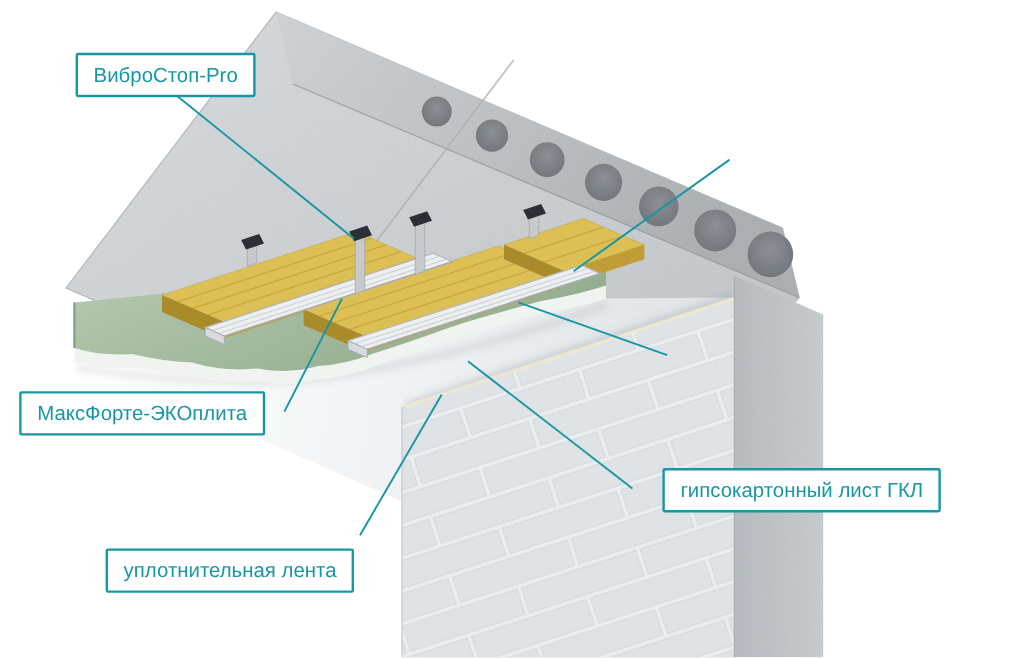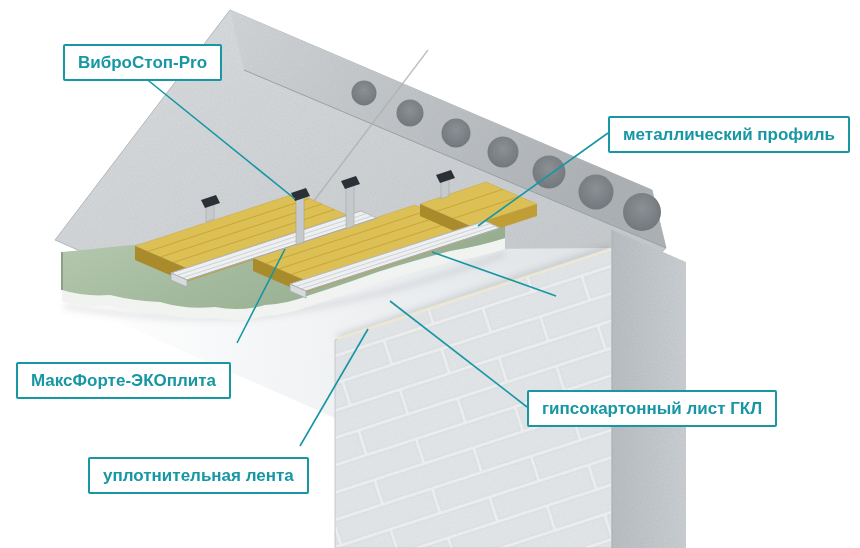--- a/index.html
+++ b/index.html
@@ -6,21 +6,21 @@
   .stage{
     position:relative;width:860px;height:548px;background:#ffffff;overflow:hidden;
     font-family:"Liberation Sans",sans-serif;
   }
   .stage svg{position:absolute;left:0;top:0;}
   .callout{
     position:absolute;
     background:#ffffff;
     border:2px solid #1796a4;
     color:#1796a4;
-    font-weight:bold;
+    font-weight:normal;
     font-size:17px;
     line-height:1;
     padding:8px 13px;
     border-radius:2px;
     white-space:nowrap;
     z-index:5;
   }
 </style>
 </head>
 <body>
@@ -174,26 +174,23 @@
     <path d="M556,296 L432,252"></path>
     <path d="M237,343 L285,249"></path>
     <path d="M527,407 L390,301"></path>
     <path d="M300,446 L368,329"></path>
   </g>
 </svg>
 
   <div class="callout" style="left:63px;top:44px;">
     <span>ВиброСтоп-Pro</span>
   </div>
-  <div class="callout" style="left:608px;top:116px;">
-    <span>металлический профиль</span>
-  </div>
-  <div class="callout" style="left:16px;top:326px;margin-top:36px;">
+  <div class="callout" style="left:16px;top:326px;">
     <span>МаксФорте-ЭКОплита</span>
   </div>
-  <div class="callout" style="left:527px;top:390px;text-align:center;">
+  <div class="callout" style="left:552px;top:390px;text-align:center;">
     <span>гипсокартонный лист ГКЛ</span>
   </div>
   <div class="callout" style="left:88px;top:445px;margin-top:12px;">
     <span>уплотнительная лента</span>
   </div>
 
 </div>
 
 </body></html>

